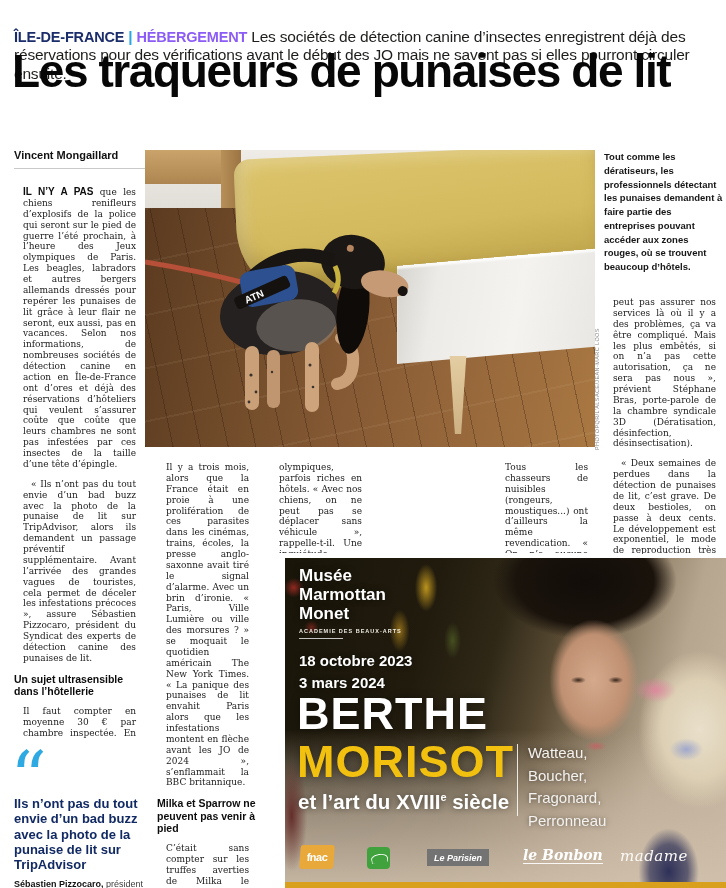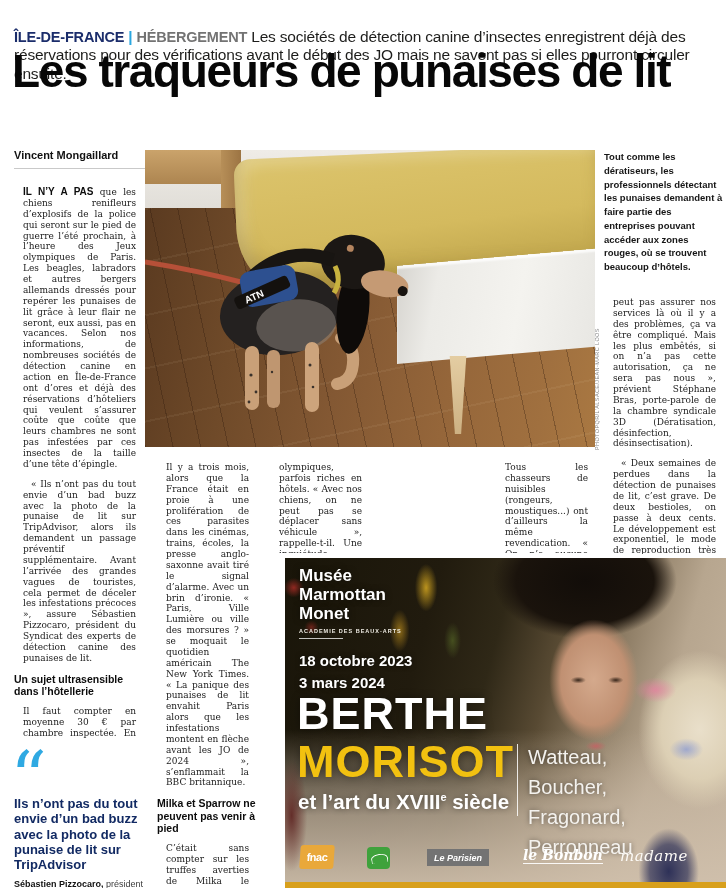--- a/index.html
+++ b/index.html
@@ -3,21 +3,21 @@
 <meta charset="utf-8">
 <style>
   html,body{margin:0;padding:0;background:#fff;}
   .page{position:relative;width:726px;height:888px;background:#fff;overflow:hidden;
         font-family:"Liberation Sans",sans-serif;}
   
   .kicker{position:absolute;left:14px;top:12px;width:704px;
           font-size:15.5px;line-height:1.2;color:#1d1d1b;letter-spacing:-0.2px;}
   .kicker .region{color:#1b2d6b;font-weight:bold;font-size:14.5px;}
   .kicker .sep{color:#2aa7e0;font-weight:bold;}
-  .kicker .section{color:#737373;font-weight:bold;font-size:14.5px;}
+  .kicker .section{color:#8b5cf6;font-weight:bold;font-size:14.5px;}
   h1.headline{position:absolute;left:12px;top:48px;margin:0;width:700px;
      font-weight:800;font-size:46px;line-height:1.04;letter-spacing:-1.4px;color:#070707;}
   h1.headline span{display:block;}
   .byline{position:absolute;left:14px;top:149px;font-size:11px;font-weight:bold;color:#111;}
   .byline-rule{position:absolute;left:14px;top:168px;width:131px;height:1px;background:#c9c9c9;}
   
   .col{position:absolute;overflow:hidden;}
   .col p{margin:9px;font:9px/1.21 "DejaVu Serif",serif;text-align:justify;color:#1b1b1b;
          hyphens:auto;-webkit-hyphens:auto;}
   .col p.ind{text-indent:8px;}
@@ -98,21 +98,21 @@
      color:#fff;text-shadow:0 0 5px rgba(0,0,0,.55);}
   .ad-dates span{display:block;}
   .ad-title1{position:absolute;left:12px;top:133px;font-weight:800;font-size:45px;line-height:1;
      letter-spacing:1px;color:#fff;text-shadow:0 0 8px rgba(0,0,0,.4);}
   .ad-title2{position:absolute;left:12px;top:181px;font-weight:800;font-size:45px;line-height:1;
      letter-spacing:1px;color:#f2c110;text-shadow:0 0 8px rgba(0,0,0,.35);}
   .ad-sub{position:absolute;left:13px;top:232px;font-weight:bold;font-size:20.5px;color:#fff;
      text-shadow:0 0 6px rgba(0,0,0,.45);}
   .ad-sub sup{font-size:11px;}
   .ad-divider{position:absolute;left:232px;top:186px;width:1px;height:72px;background:rgba(255,255,255,.85);}
-  .ad-artists{position:absolute;left:243px;top:184px;font-size:20px;line-height:1.5;color:#f4f2ee;
+  .ad-artists{position:absolute;left:243px;top:184px;font-size:15px;line-height:1.5;color:#f4f2ee;
      text-shadow:0 0 5px rgba(0,0,0,.5);}
   .ad-artists span{display:block;}
   .ad-logos{position:absolute;left:10px;top:287px;width:420px;height:26px;}
   .lg{position:absolute;display:flex;align-items:center;justify-content:center;}
   .lg-fnac{left:5px;top:0;width:34px;height:24px;background:#e9a83a;border-radius:3px;
      color:#fff;font-weight:bold;font-size:11px;letter-spacing:-0.5px;transform:skewX(-4deg);}
   .lg-green{left:72px;top:2px;width:23px;height:22px;background:#3fa23c;border-radius:4px;position:absolute;}
   .lg-green::after{content:"";position:absolute;left:4px;top:7px;width:15px;height:8px;
      border:1.6px solid #fff;border-bottom:none;border-radius:50% 50% 0 0;transform:rotate(-8deg);}
   .lg-lp{left:132px;top:4px;width:62px;height:17px;background:#737373;color:#fff;

